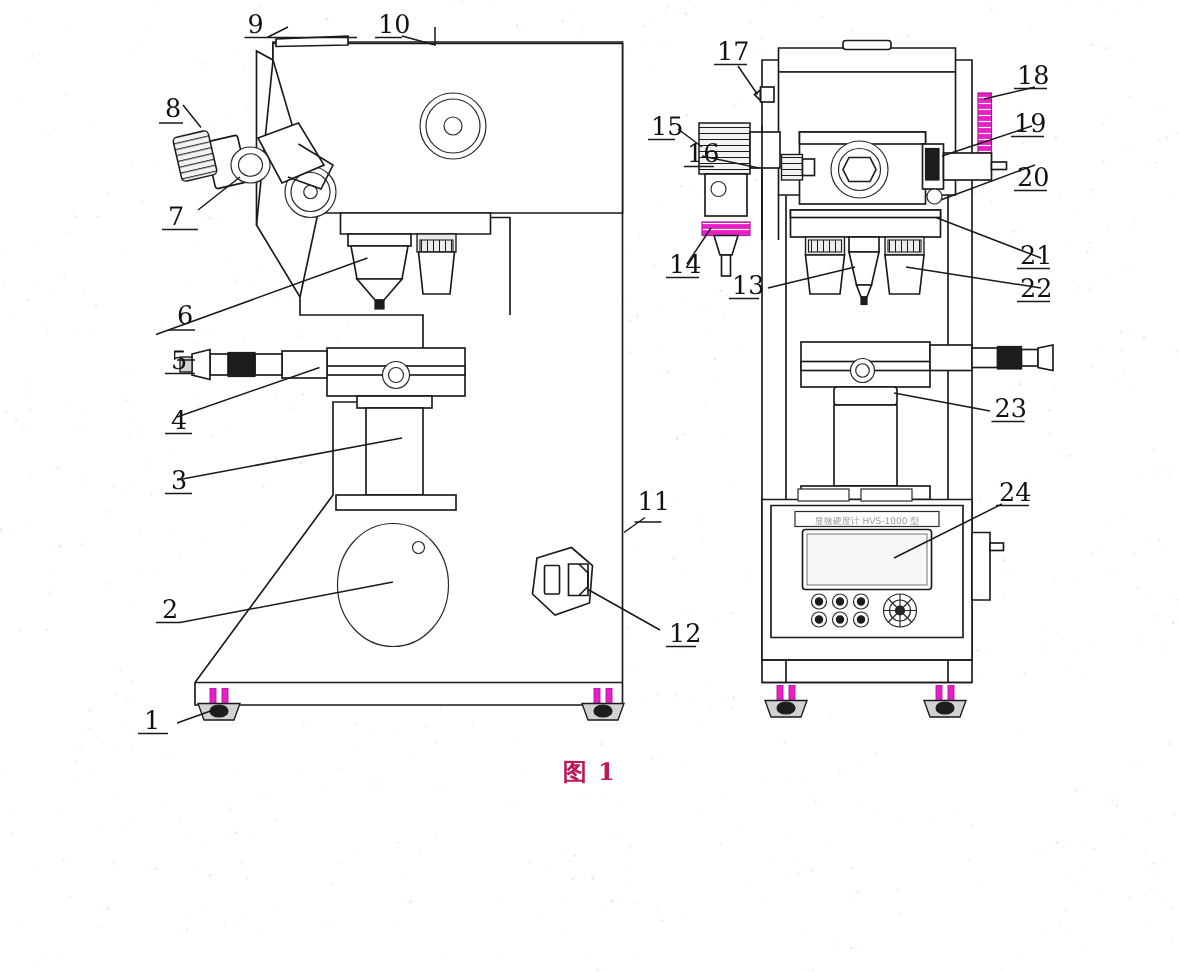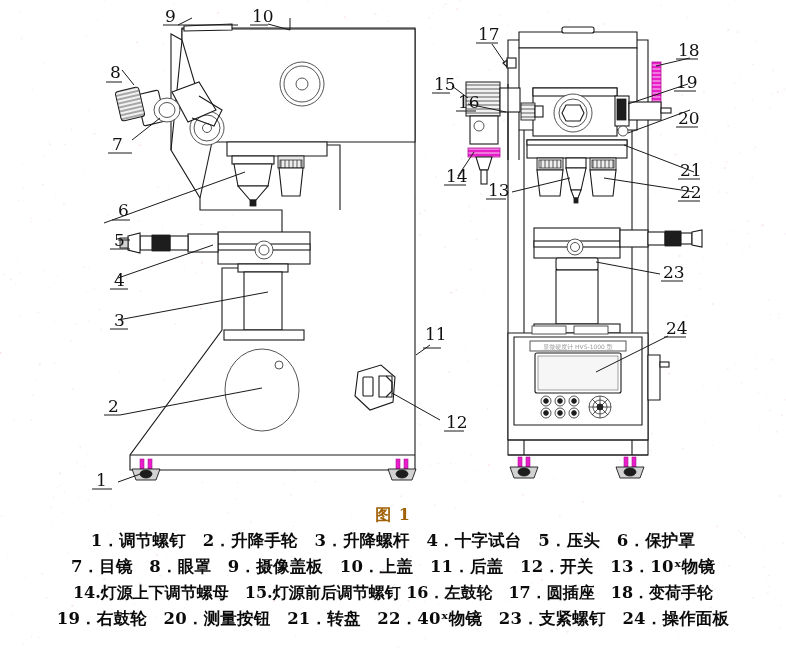--- a/index.html
+++ b/index.html
@@ -16,21 +16,21 @@
   
   #speckle{position:absolute;inset:0;pointer-events:none;opacity:.5;}
 
   #figure-area{position:absolute;left:0;top:0;width:786px;height:500px;}
   #figure-svg{position:absolute;left:0;top:0;}
 
   #caption{
     position:absolute;left:0;top:505px;width:786px;
     text-align:center;
     font-family:"DejaVu Serif","Liberation Serif",serif;
-    font-weight:bold;font-size:16px;color:#a16207;
+    font-weight:bold;font-size:16px;color:#be185d;
     letter-spacing:1px;
   }
   #legend{
     position:absolute;left:0;top:528px;width:786px;
     font-family:"DejaVu Serif","Liberation Serif",serif;
     font-weight:bold;
     color:#0b0b0b;
   }
   .legend-line{
     display:block;
@@ -1272,20 +1272,14 @@
                  M678,201 L700,201 M661,281 L683,281 M664,337 L686,337
                  M432,93 L450,93 M444,185 L466,185 M456,111 L476,111"></path>
         <path d="M468,104 L506,112"></path>
       </g>
     </g>
   </svg>
   </div>
 
   <div id="caption">图 1</div>
 
-  <div id="legend">
-    <span class="legend-line">1．调节螺钉　2．升降手轮　3．升降螺杆　4．十字试台　5．压头　6．保护罩</span>
-    <span class="legend-line">7．目镜　8．眼罩　9．摄像盖板　10．上盖　11．后盖　12．开关　13．10ˣ物镜</span>
-    <span class="legend-line tight">14.灯源上下调节螺母　15.灯源前后调节螺钉 16．左鼓轮　17．圆插座　18．变荷手轮</span>
-    <span class="legend-line">19．右鼓轮　20．测量按钮　21．转盘　22．40ˣ物镜　23．支紧螺钉　24．操作面板</span>
-  </div>
 
 </div>
 
 </body></html>

